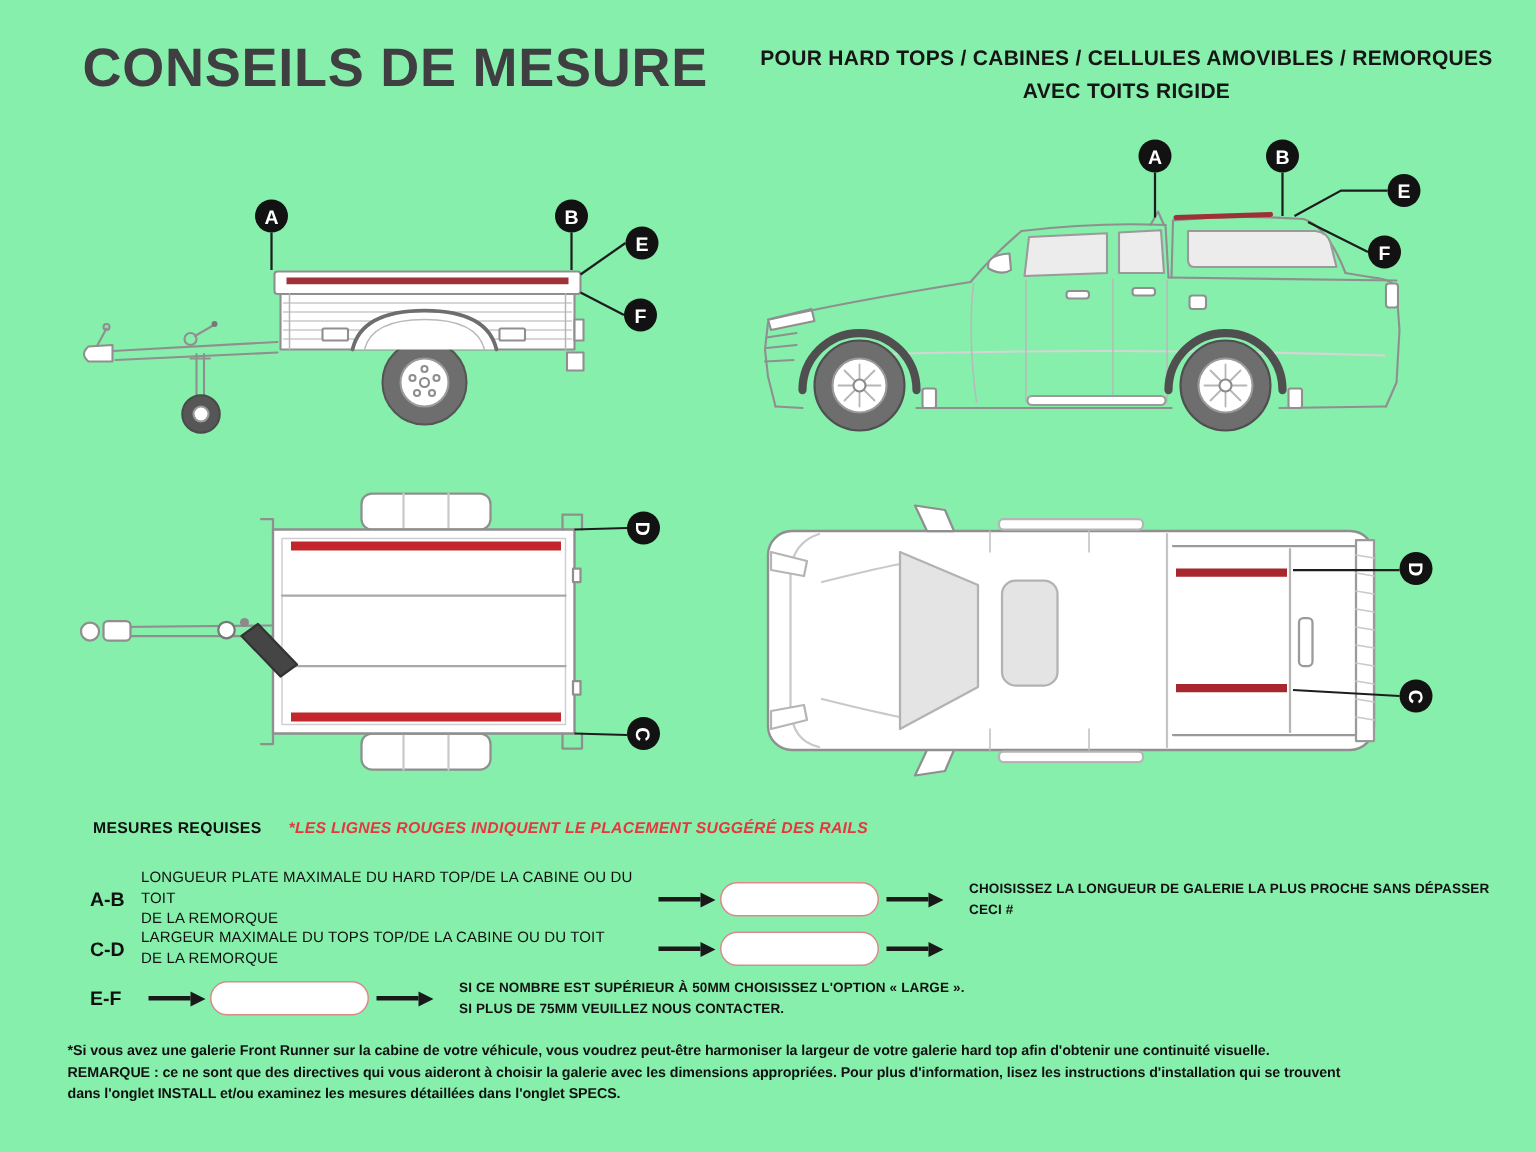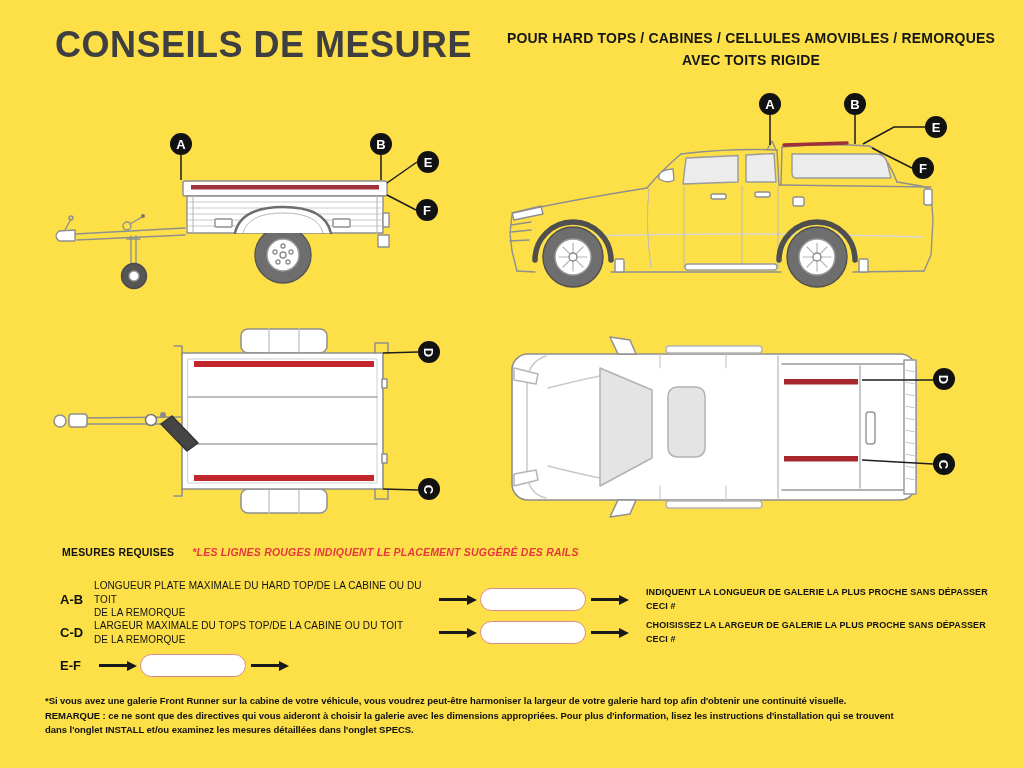--- a/index.html
+++ b/index.html
@@ -1,16 +1,16 @@
 <!DOCTYPE html>
 <html><head>
 <meta charset="utf-8">
 <style>
   html,body{margin:0;padding:0;background:#fff;}
-  #page{position:relative;width:1024px;height:768px;background:#fde047;overflow:hidden;
+  #page{position:relative;width:1024px;height:768px;background:#86efac;overflow:hidden;
         font-family:"Liberation Sans",sans-serif;color:#151515;}
 
   
   .title{position:absolute;left:55px;top:24px;font-size:36px;font-weight:bold;
          letter-spacing:.5px;color:#3f3e40;white-space:nowrap;}
   .subtitle{position:absolute;left:506px;top:27px;width:490px;font-size:14px;font-weight:bold;
             line-height:1.6;color:#161616;white-space:pre-line;letter-spacing:.2px;text-align:center;}
 
   
   .diag{position:absolute;}
@@ -302,44 +302,45 @@
       <span class="m-label">A-B</span>
       <span class="m-desc">LONGUEUR PLATE MAXIMALE DU HARD TOP/DE LA CABINE OU DU TOIT
 DE LA REMORQUE</span>
       <span class="m-arrow">
           <span class="shaft"></span>
         </span>
       <span class="m-pill"></span>
       <span class="m-arrow">
           <span class="shaft"></span>
         </span>
-      <span class="m-instr">INDIQUENT LA LONGUEUR DE GALERIE LA PLUS PROCHE SANS DÉPASSER CECI #</span>
+      <span class="m-instr">CHOISISSEZ LA LONGUEUR DE GALERIE LA PLUS PROCHE SANS DÉPASSER CECI #</span>
     </div>
     <div class="mrow">
       <span class="m-label">C-D</span>
       <span class="m-desc">LARGEUR MAXIMALE DU TOPS TOP/DE LA CABINE OU DU TOIT
 DE LA REMORQUE</span>
       <span class="m-arrow">
           <span class="shaft"></span>
         </span>
       <span class="m-pill"></span>
       <span class="m-arrow">
           <span class="shaft"></span>
         </span>
-      <span class="m-instr">CHOISISSEZ LA LARGEUR DE GALERIE LA PLUS PROCHE SANS DÉPASSER CECI #</span>
     </div>
     <div class="mrow">
       <span class="m-label">E-F</span>
       <span class="m-arrow">
           <span class="shaft"></span>
         </span>
       <span class="m-pill"></span>
       <span class="m-arrow">
           <span class="shaft"></span>
         </span>
+      <span class="m-instr">SI CE NOMBRE EST SUPÉRIEUR À 50MM CHOISISSEZ L'OPTION « LARGE ».
+SI PLUS DE 75MM VEUILLEZ NOUS CONTACTER.</span>
     </div>
   </div>
 
   <div class="footnote">*Si vous avez une galerie Front Runner sur la cabine de votre véhicule, vous voudrez peut-être harmoniser la largeur de votre galerie hard top afin d'obtenir une continuité visuelle.
 REMARQUE : ce ne sont que des directives qui vous aideront à choisir la galerie avec les dimensions appropriées. Pour plus d'information, lisez les instructions d'installation qui se trouvent
 dans l'onglet INSTALL et/ou examinez les mesures détaillées dans l'onglet SPECS.</div>
 
 </div>
 
 </body></html>

